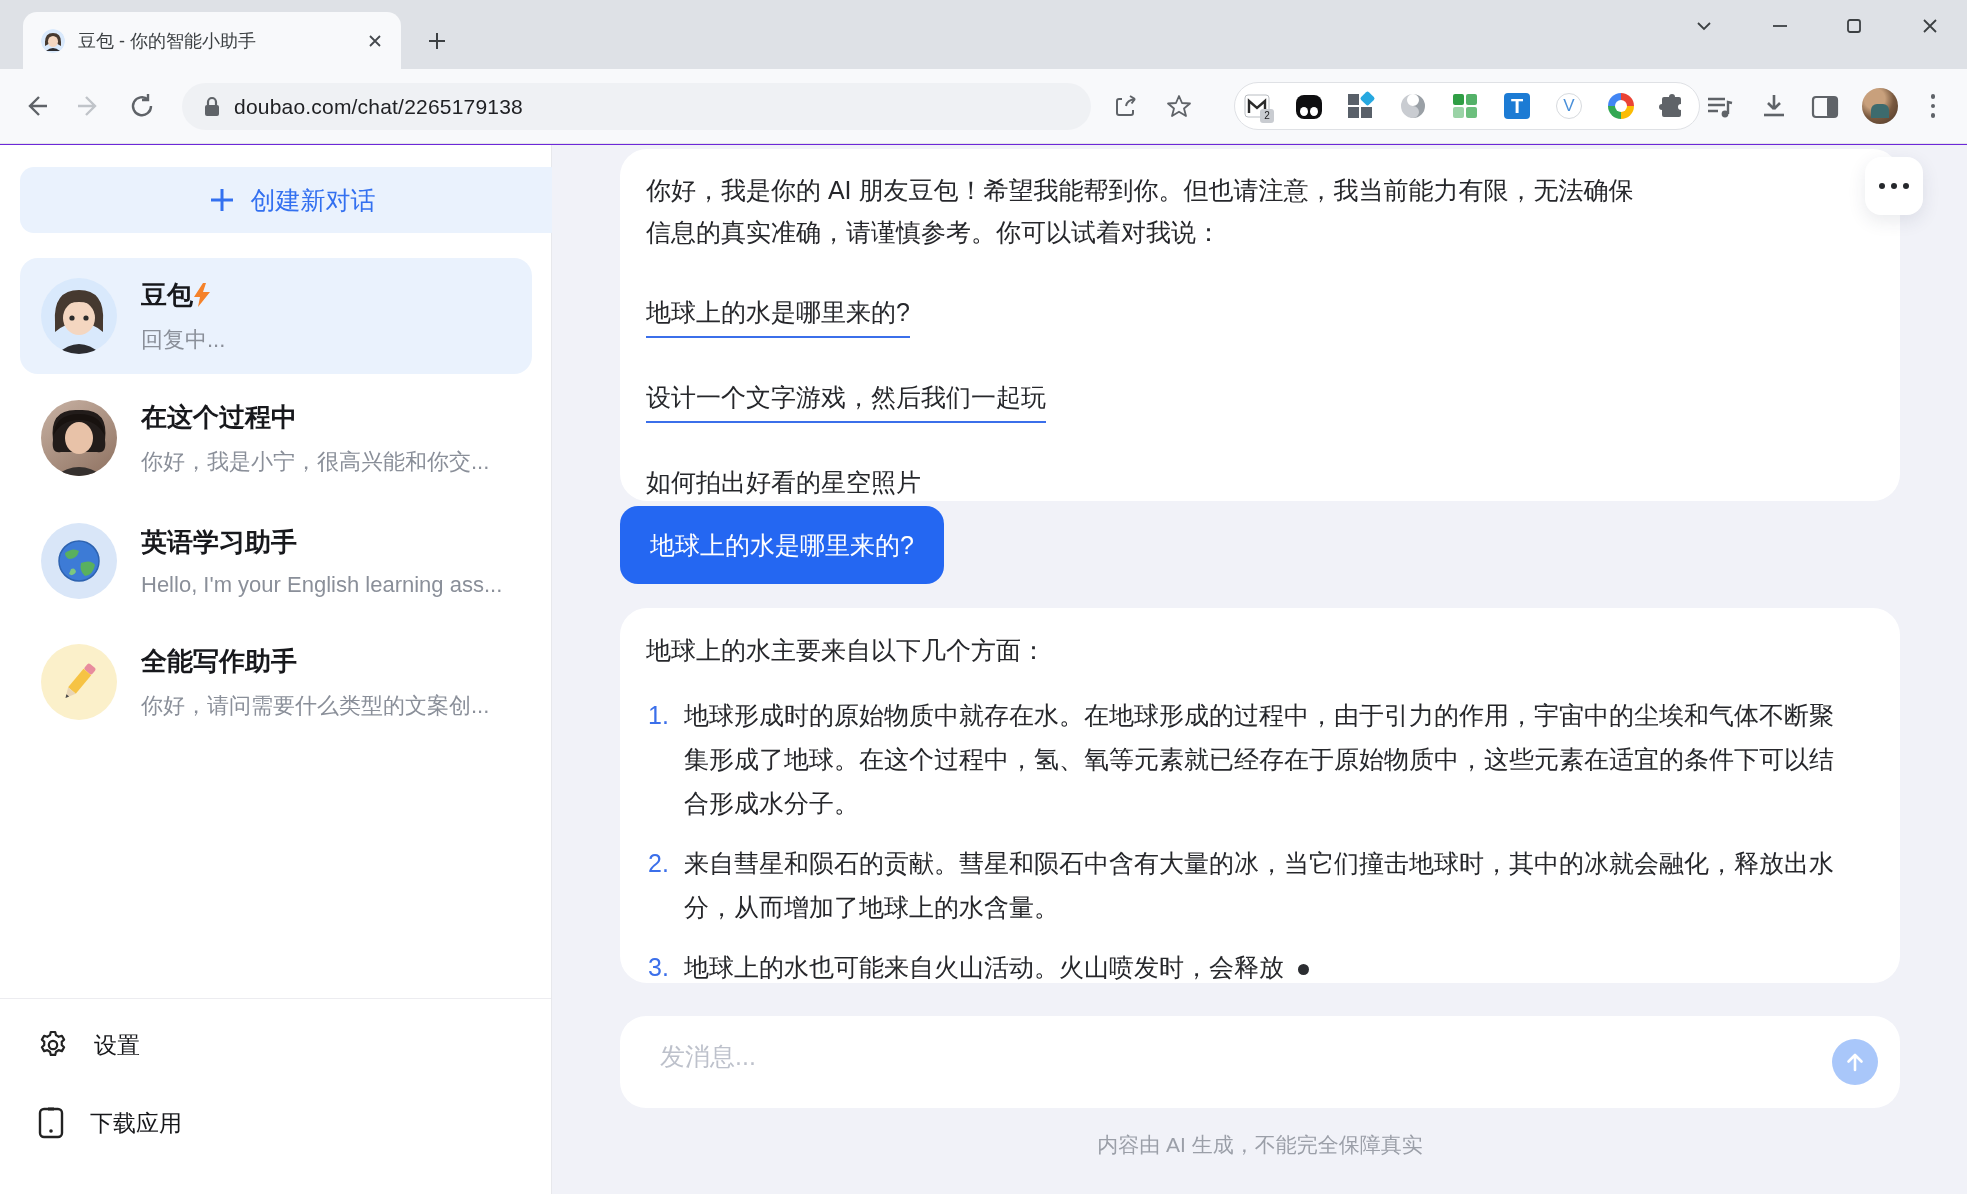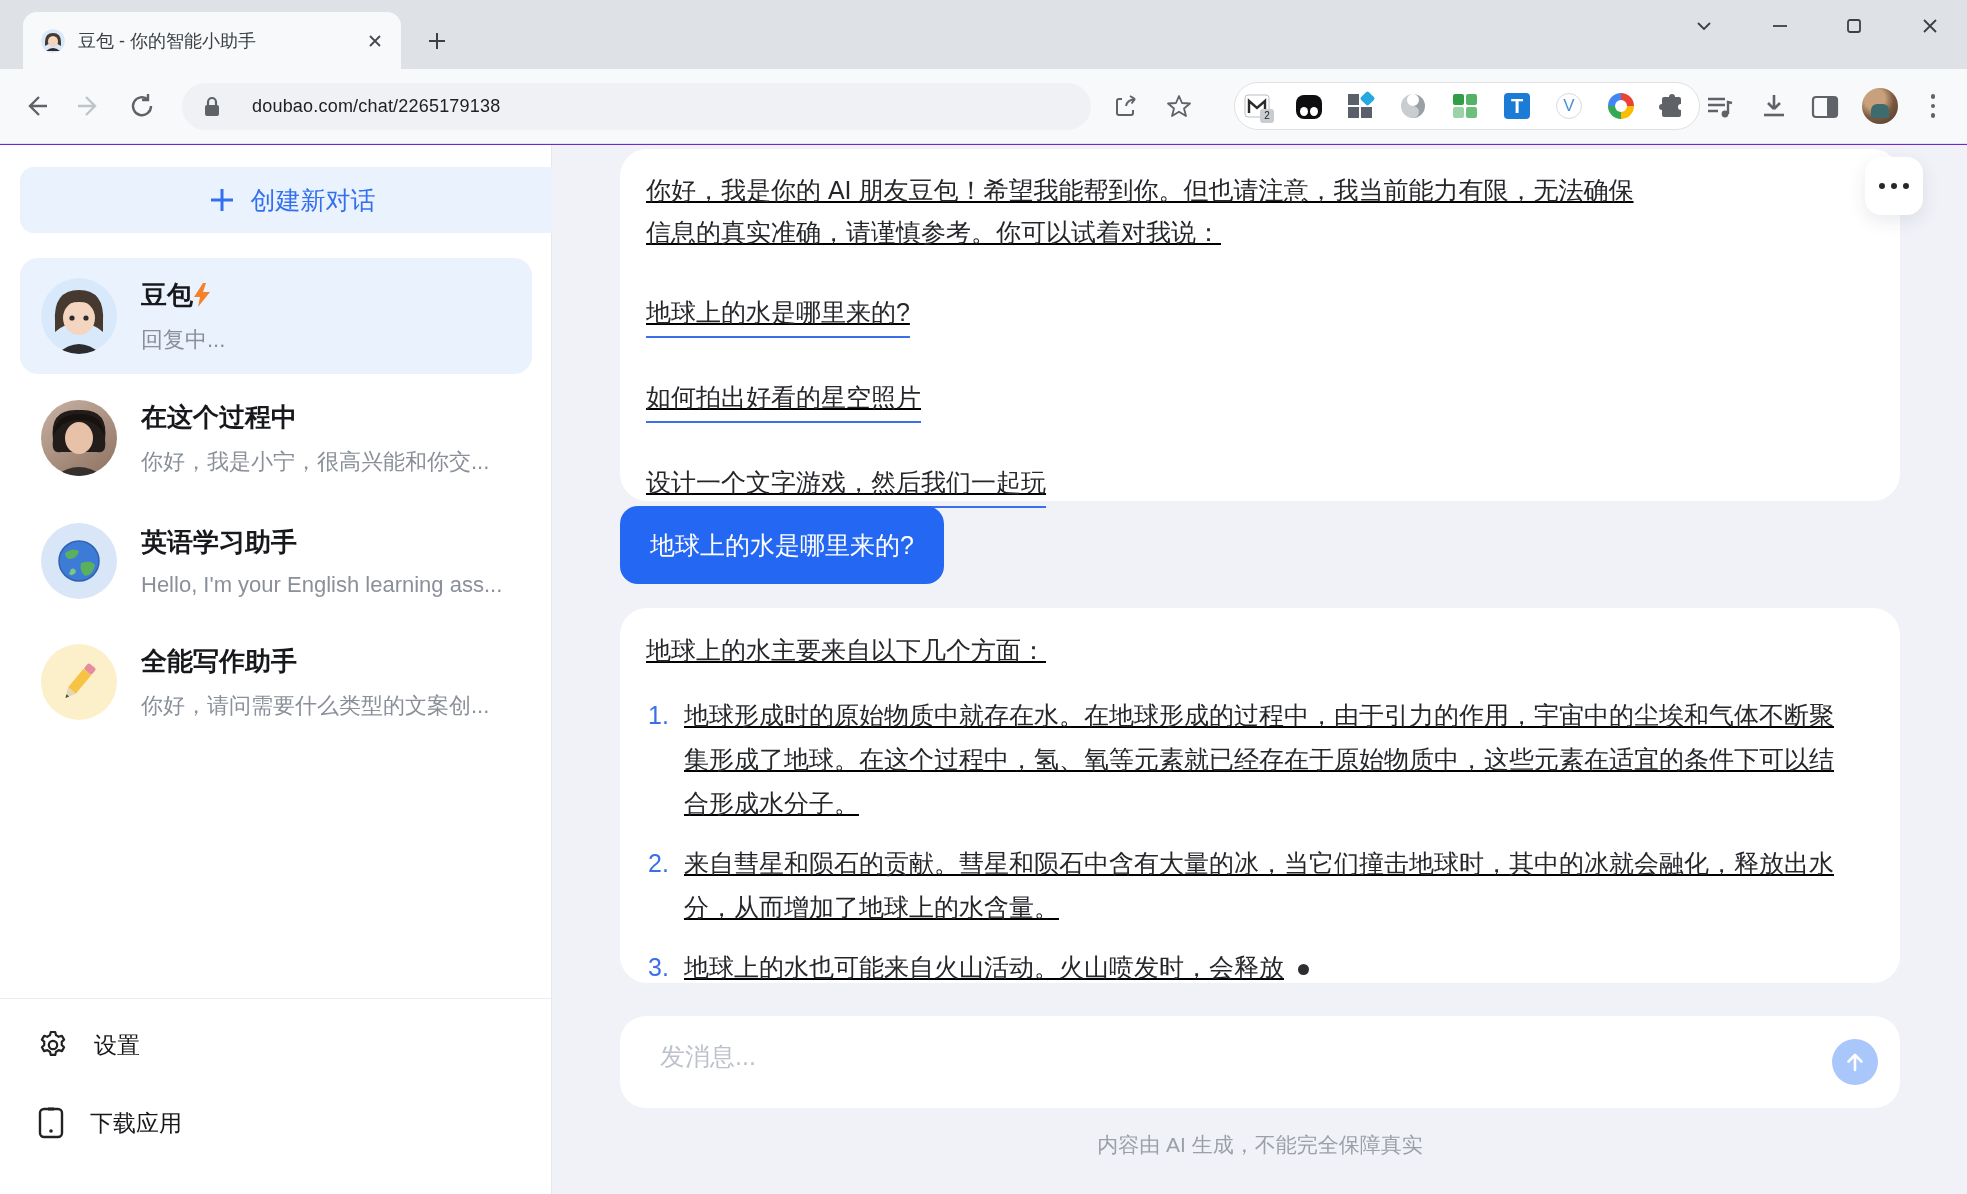--- a/index.html
+++ b/index.html
@@ -16,21 +16,21 @@
   .tab-close { width:24px; height:24px; display:flex; align-items:center; justify-content:center; border-radius:50%; cursor:pointer; }
   .newtab-btn { position:absolute; left:420px; top:24px; width:34px; height:34px; border-radius:50%;
     display:flex; align-items:center; justify-content:center; }
   .winctl { position:absolute; top:9px; width:34px; height:34px; display:flex; align-items:center; justify-content:center; }
 
   .toolbar { position:absolute; left:0; top:69px; width:100%; height:75px; background:#F8F9FB;
     border-bottom:1px solid #E3E4E8; }
   .tb-ico { position:absolute; top:87px; width:38px; height:38px; display:flex; align-items:center; justify-content:center; border-radius:50%; }
   .urlbar { position:absolute; left:182px; top:83px; width:909px; height:47px; background:#EFF1F4;
     border-radius:24px; display:flex; align-items:center; padding:0 20px; }
-  .url-text { margin-left:30px; font-size:18px; color:#202124; letter-spacing:.2px; }
+  .url-text { margin-left:12px; font-size:21px; color:#202124; letter-spacing:.2px; }
   .ext-pill { position:absolute; left:1234px; top:82px; width:466px; height:48px; background:#FFFFFF;
     border:1px solid #DFE1E5; border-radius:24px; }
   .ext { position:absolute; top:93px; width:28px; height:28px; }
 
   
   .x-gmail { width:26px; height:26px; position:relative; }
   .x-gmail svg { position:absolute; left:0; top:0; }
   .x-badge { position:absolute; right:-4px; bottom:-4px; min-width:14px; height:14px; background:#C9CCD1;
     color:#202124; font-size:10px; line-height:14px; text-align:center; border-radius:3px; padding:0 2px; }
   .x-owl { width:26px; height:24px; background:#0E0E10; border-radius:8px; position:relative; }
@@ -78,21 +78,21 @@
   .ci-prev { margin-top:12px; font-size:22px; color:#8A8F99; white-space:nowrap; overflow:hidden; }
   .av-blue { background:#D9E9FC; } .av-lightblue { background:#D9E6F8; display:flex; align-items:center; justify-content:center; }
   .av-yellow { background:#FBF0CA; display:flex; align-items:center; justify-content:center; }
 
   .side-footer { position:absolute; left:0; top:853px; width:100%; border-top:1px solid #ECECF0; }
   .sf-row { display:flex; align-items:center; gap:26px; padding:0 0 0 38px; height:64px; margin-top:14px; cursor:pointer; }
   .sf-row .sf-lbl { font-size:23px; color:#16171A; }
 
   
   .col { position:absolute; left:68px; width:1280px; }
-  .card { background:#fff; border-radius:27px;text-decoration:underline; }
+  .card { background:#fff; border-radius:27px; }
   .welcome { top:4px; height:352px; padding:20px 28px 0 26px; }
   .w-intro { font-size:25px; line-height:42px; color:#26272B; max-width:1010px; }
   .sug { display:block; width:fit-content; font-size:25px; color:#26272B; text-decoration:none;
     border-bottom:2px solid #3B6FEA; padding-bottom:7px; margin-top:43px; cursor:pointer; }
 
   .bubble { position:absolute; left:68px; top:361px; height:78px; background:#2467F2; border-radius:18px;
     display:flex; align-items:center; padding:0 30px; }
   .bubble span { color:#fff; font-size:25px; }
 
   .answer { top:463px; height:375px; padding:26px 30px 0 26px; }
@@ -400,22 +400,22 @@
           <span class="sf-lbl">下载应用</span>
         </div>
       </div>
     </div>
 
     <div class="main">
 
       <div class="card col welcome" style="position:absolute">
         <div class="w-intro">你好，我是你的 AI 朋友豆包！希望我能帮到你。但也请注意，我当前能力有限，无法确保信息的真实准确，请谨慎参考。你可以试着对我说：</div>
         <a class="sug">地球上的水是哪里来的?</a>
+        <a class="sug">设计一个文字游戏，然后我们一起玩</a>
         <a class="sug">如何拍出好看的星空照片</a>
-        <a class="sug">设计一个文字游戏，然后我们一起玩</a>
       </div>
 
       <div class="bubble">
         <span>地球上的水是哪里来的?</span>
       </div>
 
       <div class="card col answer" style="position:absolute">
         <div class="a-intro">地球上的水主要来自以下几个方面：</div>
         <div class="a-list">
           <div class="a-item">地球形成时的原始物质中就存在水。在地球形成的过程中，由于引力的作用，宇宙中的尘埃和气体不断聚集形成了地球。在这个过程中，氢、氧等元素就已经存在于原始物质中，这些元素在适宜的条件下可以结合形成水分子。</div>

